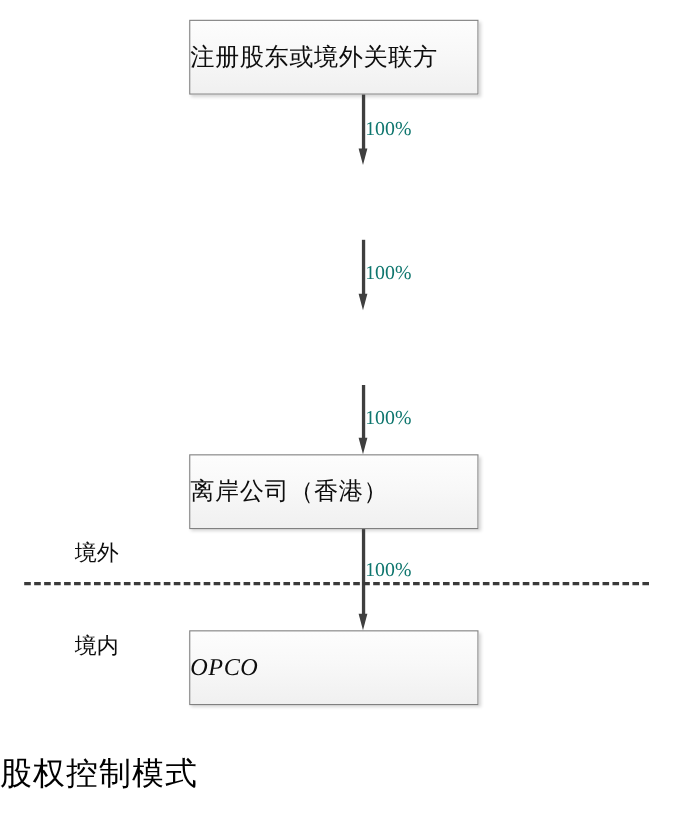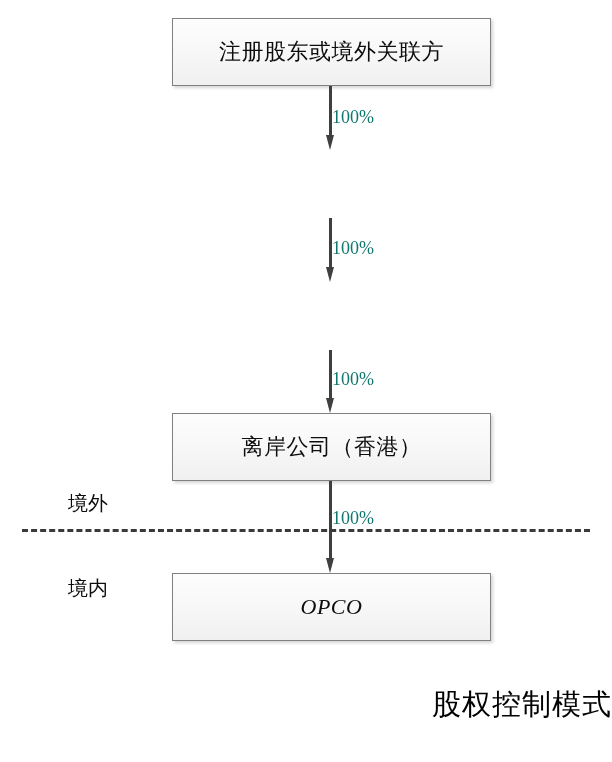--- a/index.html
+++ b/index.html
@@ -21,29 +21,28 @@
     left: 0;
     top: 0;
     width: 612px;
     height: 762px;
   }
 
   
   .node {
     position: absolute;
     left: 172px;
-    width: 319px;
+    width: 263px;
     height: 68px;
     box-sizing: border-box;
     border: 1px solid #808080;
     background: linear-gradient(to bottom, #fdfdfd 0%, #f8f8f8 45%, #f0f0f0 100%);
     box-shadow: 2px 2px 3px rgba(0,0,0,0.17);
     display: flex;
     align-items: center;
-    justify-content: center;
   }
   .node-label {
     font-family: "Liberation Serif", "DejaVu Serif", serif;
     font-size: 22px;
     line-height: 1;
     letter-spacing: 0.5px;
     color: #0d0d0d;
     white-space: nowrap;
   }
 
@@ -129,21 +128,21 @@
   }
   #zone-offshore { top: 481px; margin-top: 12px; }
   #zone-onshore  { top: 558px; margin-top: 20px; }
 
   
   #caption {
     position: absolute;
     left: 0;
     top: 690px;
     width: 612px;
-    text-align: right;
+    text-align: left;
     font-family: "Liberation Serif", "DejaVu Serif", serif;
     font-size: 29px;
     line-height: 1;
     letter-spacing: 1px;
     color: #000000;
   }
 </style>
 </head>
 <body>
 

